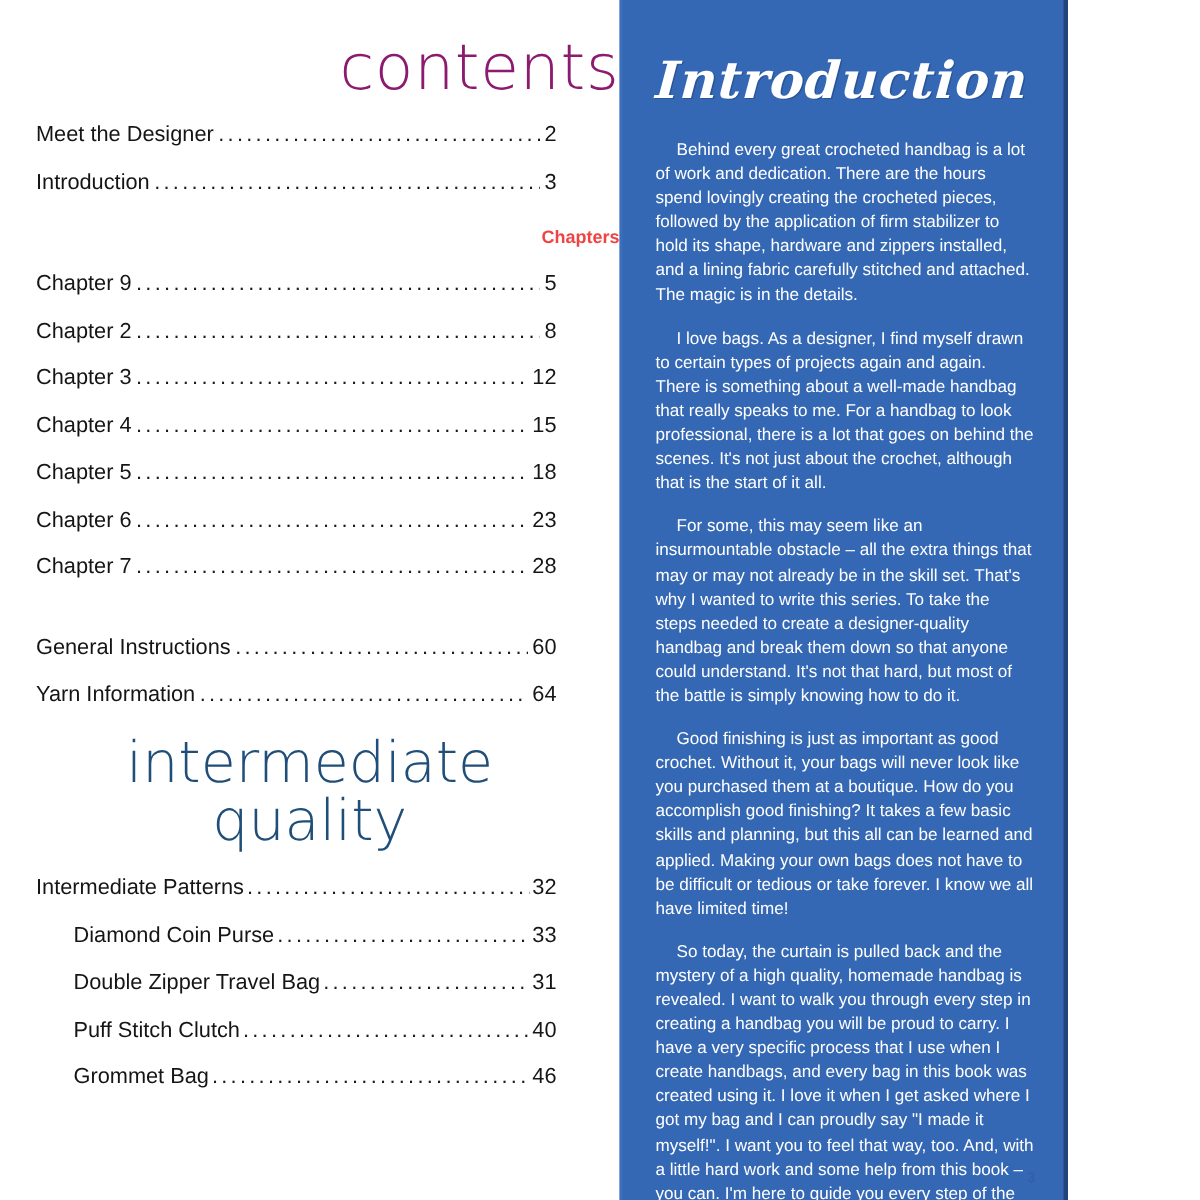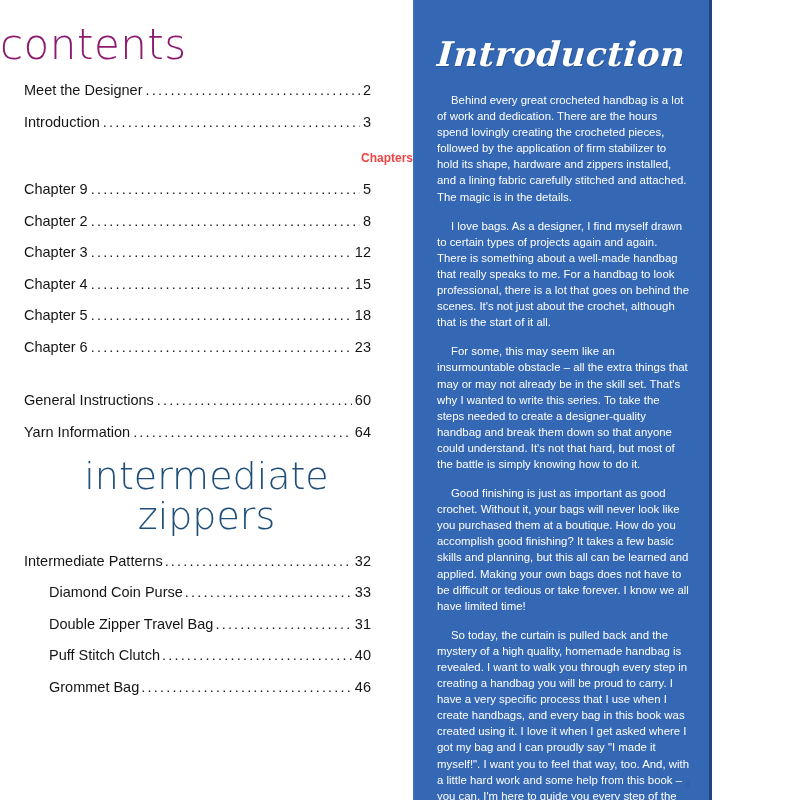--- a/index.html
+++ b/index.html
@@ -27,21 +27,21 @@
     left: 0;
     top: 0;
     width: 413px;
     height: 800px;
     background: #ffffff;
     box-sizing: border-box;
     padding: 0;
   }
 
   .contents-title {
-    text-align: left;
+    text-align: right;
     color: #8c1a6e;
     font-size: 42px;
     font-weight: 300;
     letter-spacing: 0.5px;
     line-height: 1;
     margin: 0;
     padding-top: 24px;
     font-family: "DejaVu Sans", sans-serif;
   }
 
@@ -216,41 +216,46 @@
       <li class="toc-row">
         <span class="t-label">Chapter 5</span>
         <span class="t-leader"></span>
         <span class="t-page">18</span>
       </li>
       <li class="toc-row">
         <span class="t-label">Chapter 6</span>
         <span class="t-leader"></span>
         <span class="t-page">23</span>
       </li>
+      <li class="toc-row">
+        <span class="t-label">Chapter 7</span>
+        <span class="t-leader"></span>
+        <span class="t-page">28</span>
+      </li>
     </ul>
 
     <div class="gap-block"></div>
 
     <ul class="toc-list">
       <li class="toc-row">
         <span class="t-label">General Instructions</span>
         <span class="t-leader"></span>
         <span class="t-page">60</span>
       </li>
       <li class="toc-row">
         <span class="t-label">Yarn Information</span>
         <span class="t-leader"></span>
         <span class="t-page">64</span>
       </li>
     </ul>
 
     <h2 class="patterns-title">
       <span>intermediate</span>
       <br>
-      <span>zippers</span>
+      <span>quality</span>
     </h2>
 
     <ul class="toc-list">
       <li class="toc-row tight-leader">
         <span class="t-label">Intermediate Patterns</span>
         <span class="t-leader"></span>
         <span class="t-page">32</span>
       </li>
       <li class="toc-row tight-leader indent">
         <span class="t-label">Diamond Coin Purse</span>

